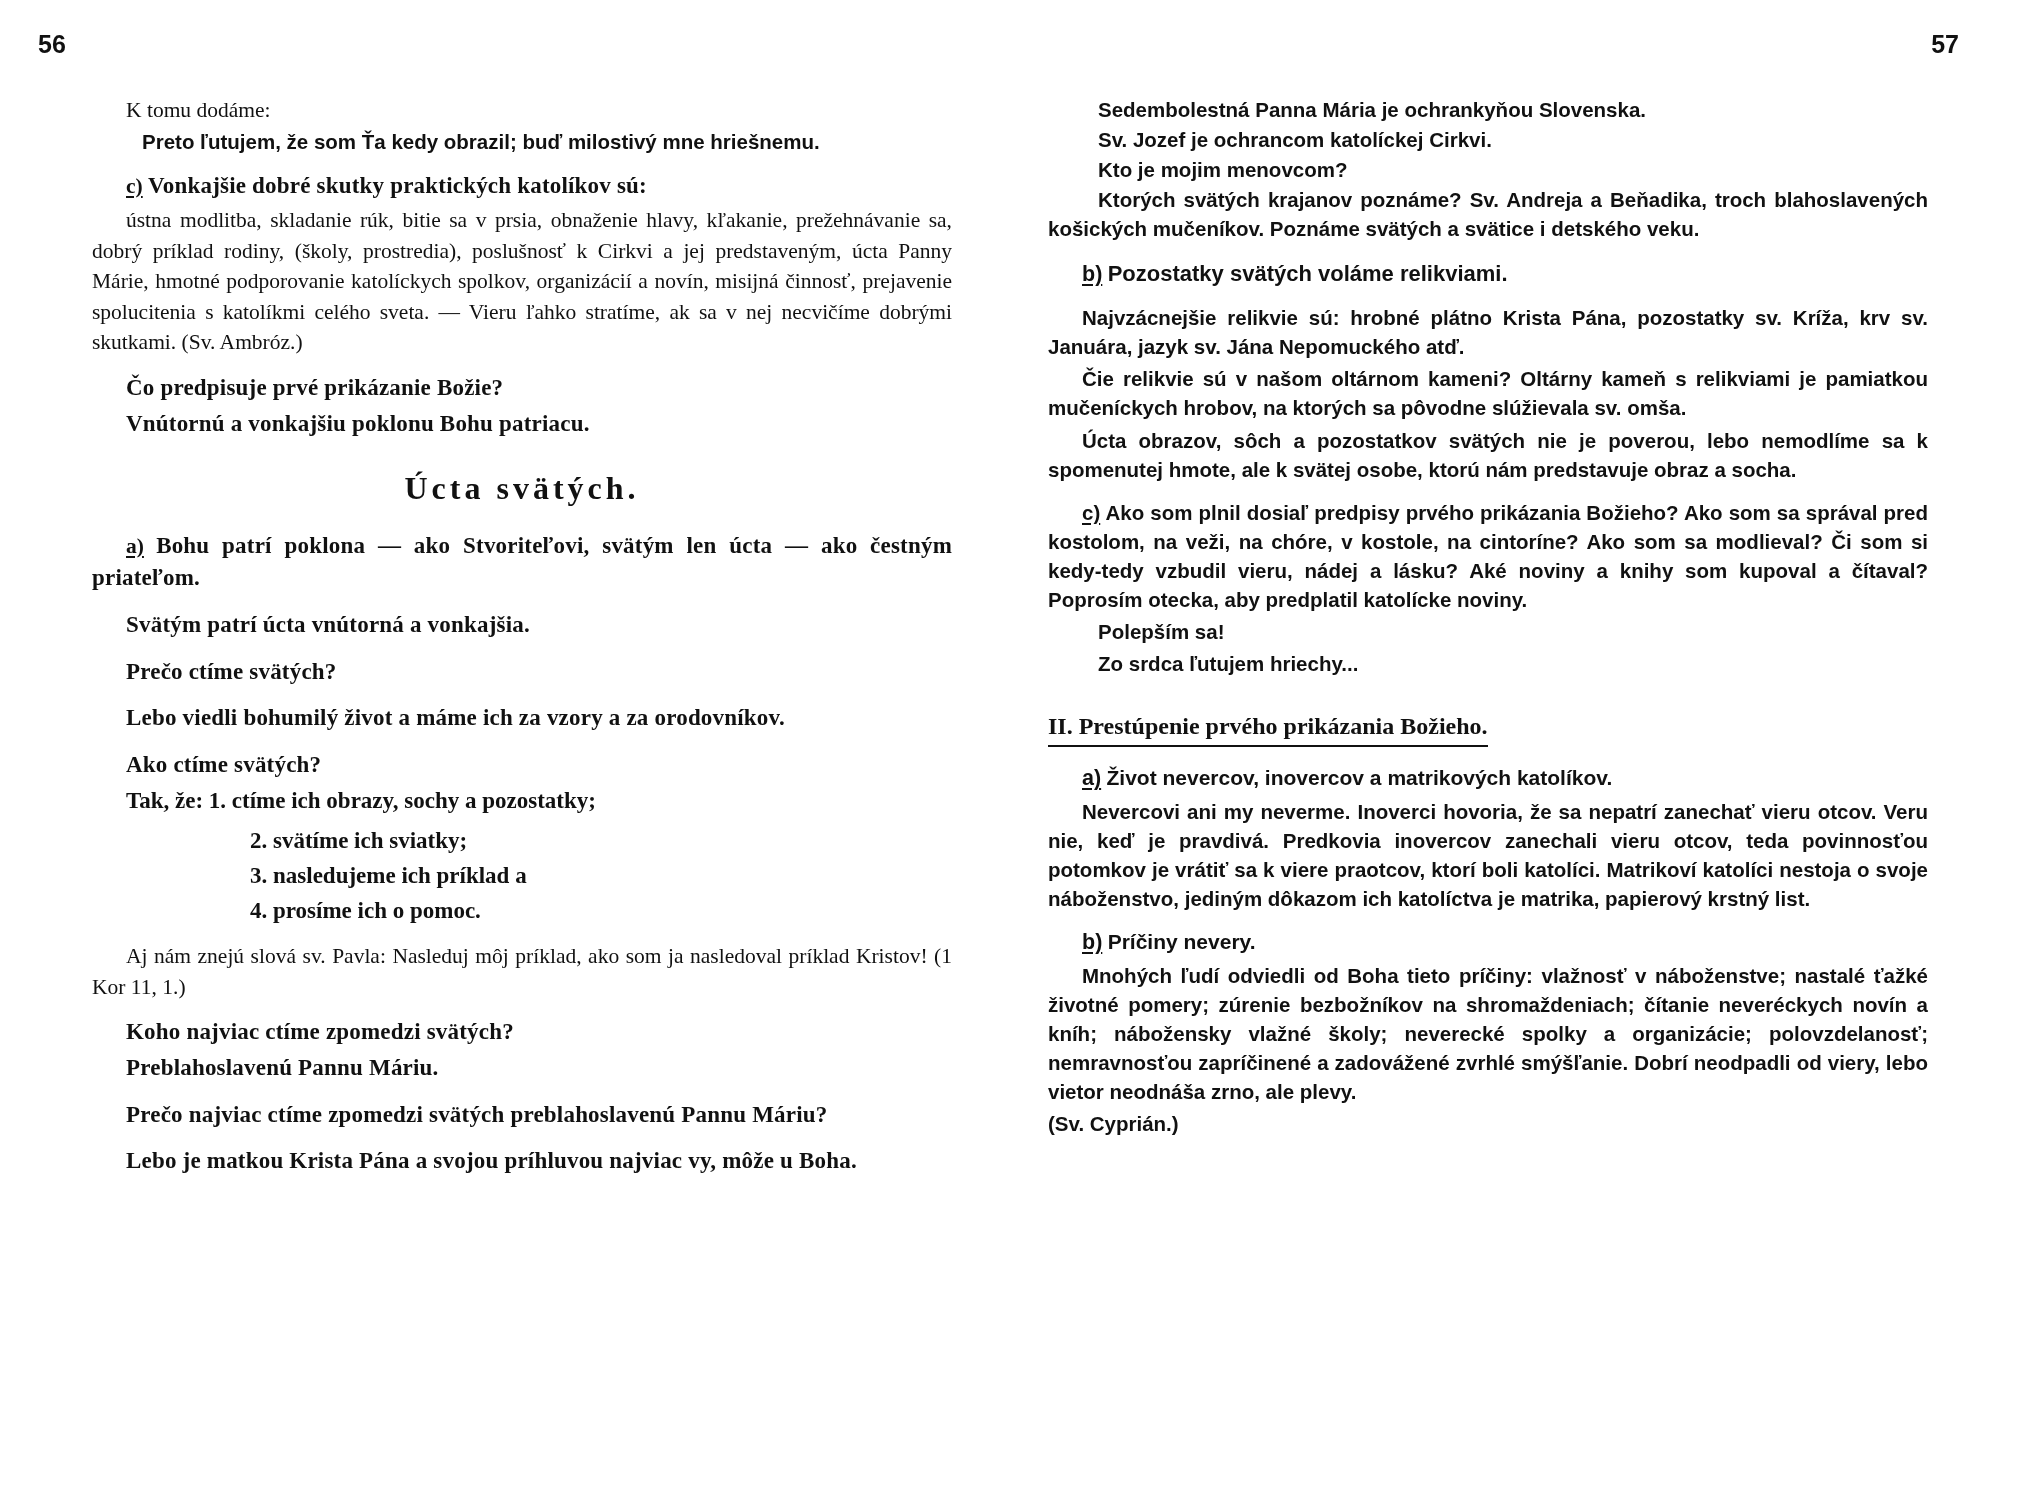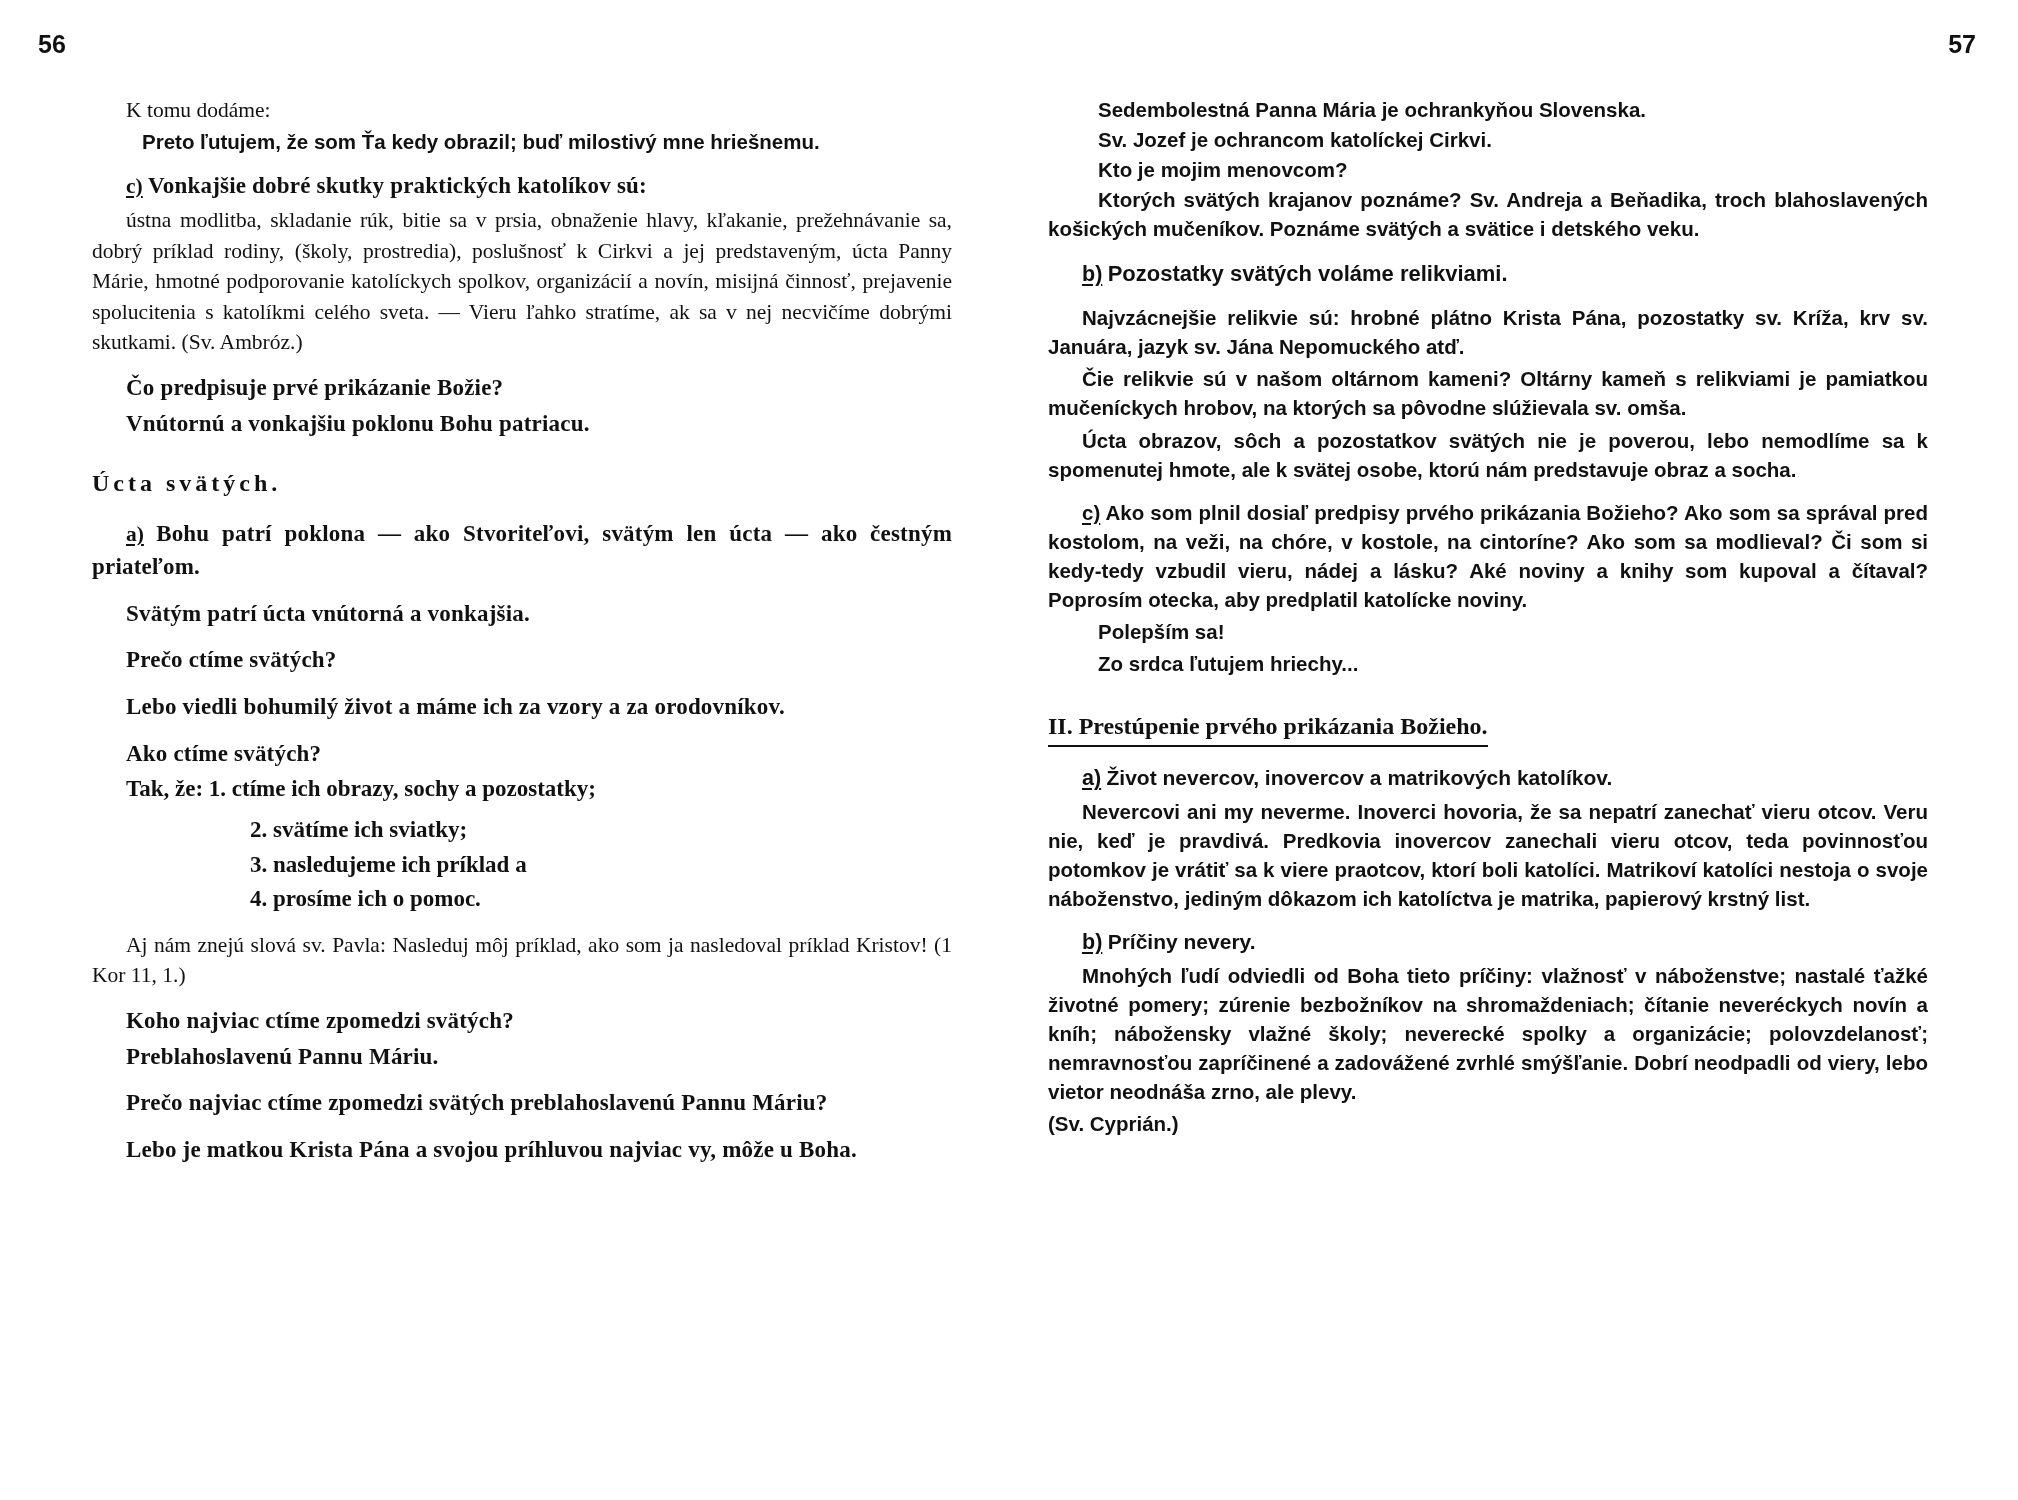--- a/index.html
+++ b/index.html
@@ -22,21 +22,21 @@
   }
   .folio {
     position: absolute;
     top: 30px;
     font-family: "Liberation Sans", sans-serif;
     font-weight: bold;
     font-size: 25px;
     color: #111;
   }
   .folio.left { left: 38px; }
-  .folio.right { right: 42px; }
+  .folio.right { right: 59px; }
 
   .columns {
     position: absolute;
     top: 95px;
     left: 0;
     right: 12px;
     display: flex;
     gap: 96px;
     padding: 0 52px 0 92px;
   }
@@ -65,23 +65,23 @@
     font-weight: bold;
     font-size: 23px;
     letter-spacing: .2px;
   }
   .lead-label {
     font-weight: bold;
     text-decoration: underline;
     text-underline-offset: 3px;
   }
   .centered-head {
-    text-align: left;
-    font-weight: bold;
-    font-size: 24px;
+    text-align: center;
+    font-weight: bold;
+    font-size: 32px;
     letter-spacing: 4px;
     margin: 26px 0 18px 0;
   }
   .section-head {
     font-weight: bold;
     font-size: 24px;
     border-bottom: 2px solid #111;
     display: inline-block;
     padding-bottom: 2px;
     margin: 30px 0 16px 0;

